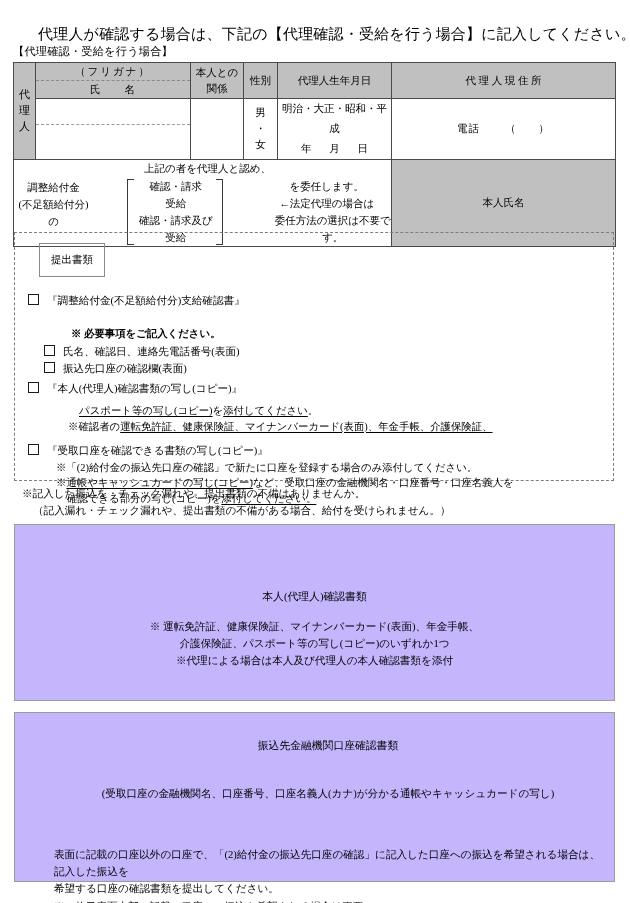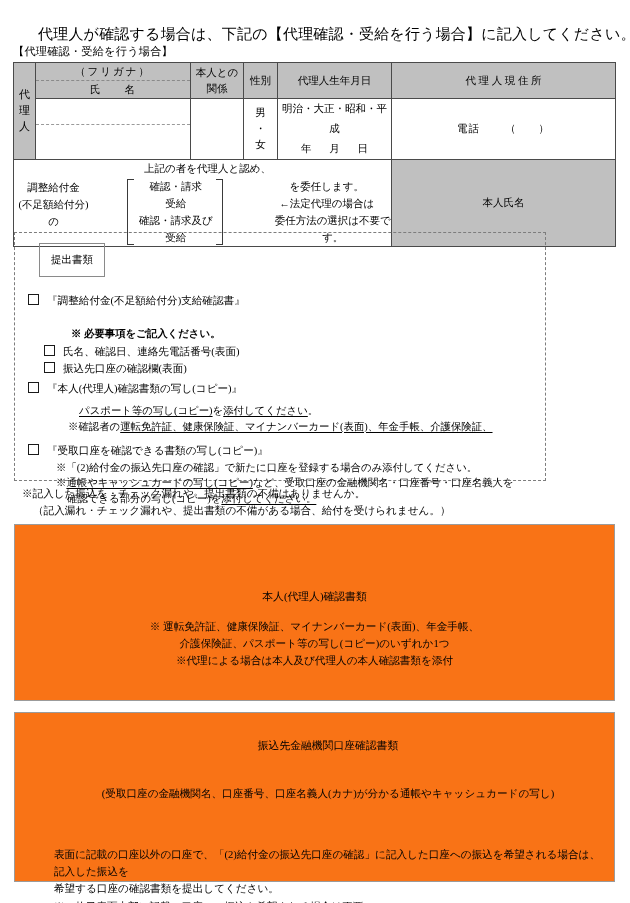--- a/index.html
+++ b/index.html
@@ -157,21 +157,21 @@
   .sig-head {
     width: 58px;
     font-size: 10.5px;
   }
 
   
   .docs-box {
     position: absolute;
     left: 14px;
     top: 232px;
-    width: 532px;
+    width: 600px;
     height: 249px;
     border: 1px dashed #7d7d7d;
     box-sizing: border-box;
   }
   .docs-tag {
     position: absolute;
     left: 24px;
     top: 10px;
     width: 64px;
     height: 32px;
@@ -227,21 +227,21 @@
   }
   .warn .l2 { padding-left: 11px; }
 
   
   .frame {
     position: absolute;
     left: 14px;
     width: 601px;
     border: 1px solid #9b9b9b;
     box-sizing: border-box;
-    background: #f97316;
+    background: #c4b5fd;
   }
   #identity-frame { top: 524px; height: 177px; }
   #bank-frame     { top: 712px; height: 170px; padding-left: 27px; }
 
   .frame-title {
     text-align: center;
     font-size: 10.8px;
   }
   .frame-sub {
     text-align: center;

